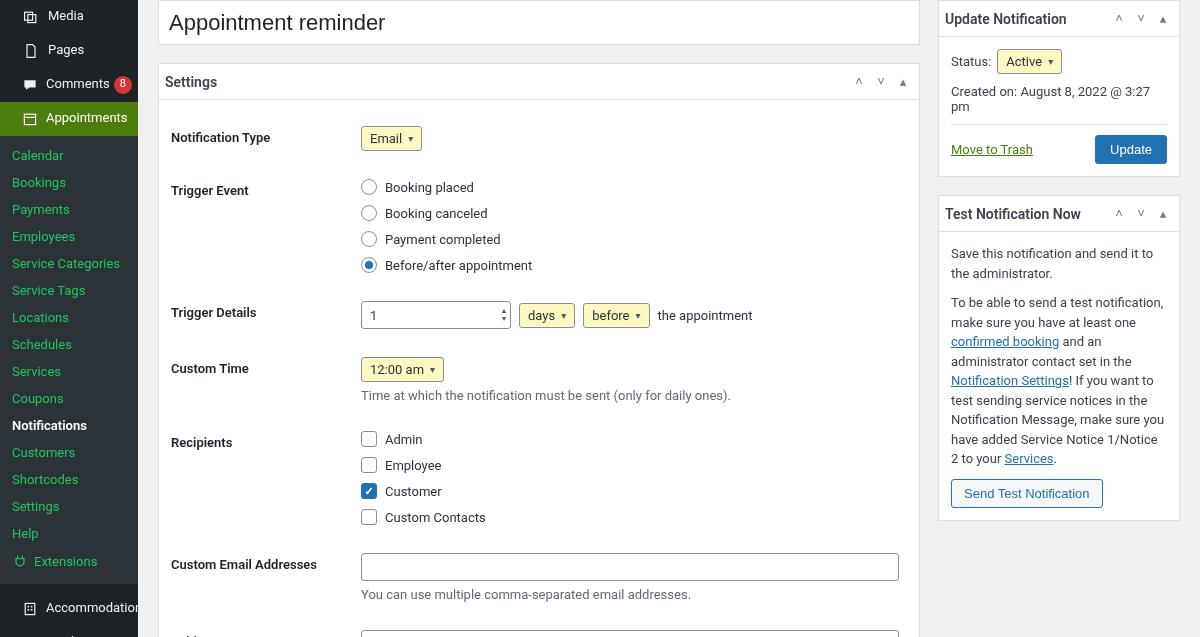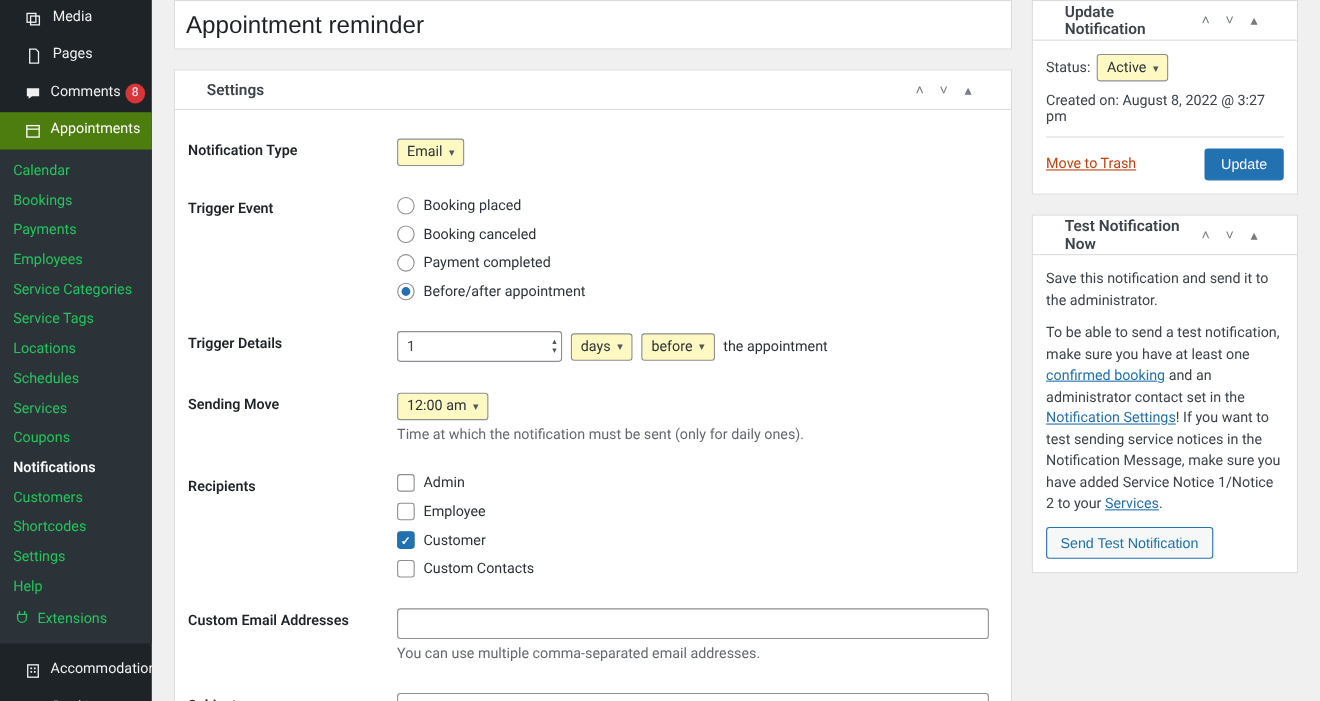--- a/index.html
+++ b/index.html
@@ -22,21 +22,21 @@
 
 
 .main { flex: 1; padding: 0 20px 40px 20px; display: flex; gap: 18px; align-items: flex-start; }
 .content { flex: 1; }
 .side { width: 242px; flex-shrink: 0; }
 
 .title-box { background: #fff; border: 1px solid #dcdcde; padding: 4px 10px; margin-bottom: 18px; }
 .title-box input { border: none; font-size: 22px; width: 100%; outline: none; color: #1d2327; line-height: 1.6; background: transparent; }
 
 .postbox { background: #fff; border: 1px solid #dcdcde; margin-bottom: 18px; }
-.postbox-header { display: flex; justify-content: space-between; align-items: center; border-bottom: 1px solid #dcdcde; padding: 0 29px; height: 36px; }
+.postbox-header { display: flex; justify-content: space-between; align-items: center; border-bottom: 1px solid #dcdcde; padding: 0 6px; height: 36px; }
 .postbox-header h2 { font-size: 14px; font-weight: 600; }
 .postbox-actions { display: flex; gap: 2px; }
 .postbox-actions span { width: 20px; height: 20px; display: inline-flex; align-items: center; justify-content: center; color: #787c82; cursor: pointer; }
 .postbox-body { padding: 12px; }
 
 .form-row { display: flex; align-items: flex-start; padding: 14px 0; }
 .form-row .label { width: 190px; padding-top: 4px; font-weight: 600; color: #1d2327; font-size: 13px; }
 .form-row .field { flex: 1; }
 .desc { color: #646970; font-size: 13px; margin-top: 6px; }
 
@@ -58,21 +58,21 @@
 .text-input::placeholder { color: #8c8f94; }
 
 .inline-row { display: flex; align-items: center; gap: 8px; }
 .inline-row .txt { font-size: 13px; color: #2c3338; }
 
 
 .side .postbox-body { font-size: 13px; }
 .status-row { display: flex; align-items: center; gap: 6px; margin-bottom: 10px; }
 .created-row { margin-bottom: 10px; }
 .publish-actions { display: flex; justify-content: space-between; align-items: center; padding-top: 10px; border-top: 1px solid #dcdcde; margin-top: 8px; }
-.trash-link { color: #c2410c; text-decoration: underline; cursor: pointer; }
+.trash-link { color: #4d7c0f; text-decoration: underline; cursor: pointer; }
 .btn-primary { background: #2271b1; color: #fff; border: 1px solid #2271b1; padding: 6px 14px; border-radius: 3px; cursor: pointer; font-size: 13px; }
 .btn-secondary { background: #f6f7f7; color: #2271b1; border: 1px solid #2271b1; padding: 6px 12px; border-radius: 3px; cursor: pointer; font-size: 13px; }
 .link { color: #2271b1; text-decoration: underline; cursor: pointer; }
 .side p { margin-bottom: 10px; line-height: 1.5; }
 </style>
 </head>
 <body>
 
 <div class="wrap">
   <div class="sidebar">
@@ -228,21 +228,21 @@
                 <div class="select-like">
                   <span>before</span>
                   <span class="chev">▾</span>
                 </div>
                 <span class="txt">the appointment</span>
               </div>
             </div>
           </div>
 
           <div class="form-row">
-            <div class="label">Sending Move</div>
+            <div class="label">Custom Time</div>
             <div class="field">
               <div class="select-like">
                 <span>12:00 am</span>
                 <span class="chev">▾</span>
               </div>
               <div class="desc">Time at which the notification must be sent (only for daily ones).</div>
             </div>
           </div>
 
           <div class="form-row">

